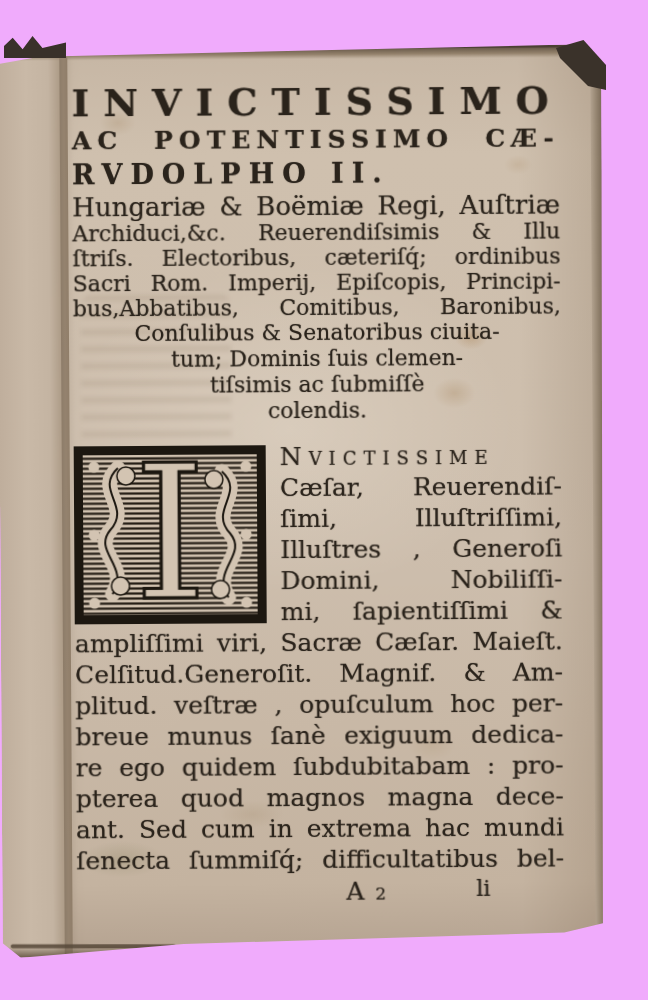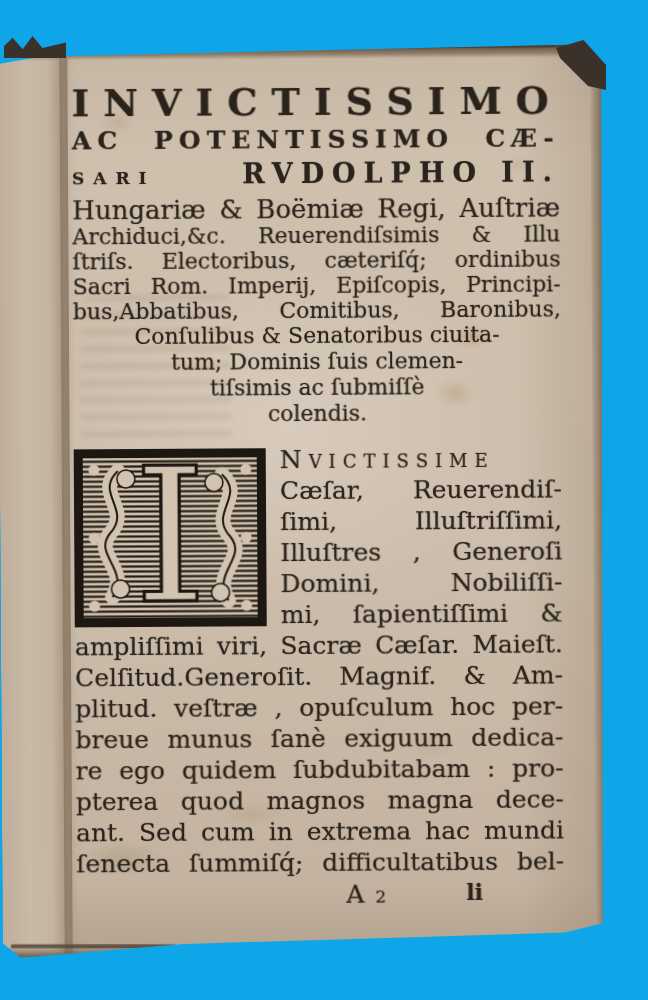--- a/index.html
+++ b/index.html
@@ -1,18 +1,18 @@
 <!DOCTYPE html>
 <html><head>
 <meta charset="utf-8">
 <style>
   html,body{margin:0;padding:0;}
   .scene{
     position:relative; width:648px; height:1000px;
-    background:#0ea5e9; overflow:hidden;
+    background:#f0abfc; overflow:hidden;
     font-family:"DejaVu Serif", serif; color:#2a231b;
   }
   
   .book{
     position:absolute; left:0; top:46px; width:604px; height:910px;
     background:
       linear-gradient(90deg, rgba(120,98,74,.18), rgba(120,98,74,0) 14%, rgba(120,98,74,0) 86%, rgba(120,98,74,.22)),
       linear-gradient(180deg, #c6b6a4, #cfc0ae 12%, #cdbead 55%, #c4b3a0 92%, #b4a290),
       #cbbcaa;
     clip-path:polygon(0% 1.8%, 7% 1%, 96.5% 0%, 100% 2.2%, 99.4% 96.6%, 93% 97.6%, 30% 98.6%, 3% 100%, 0% 98.4%);
@@ -84,41 +84,40 @@
   .h3 .rud{ font-size:27px; letter-spacing:8px; }
   .d0{ font-size:26px; line-height:28px; }
   .dj{ font-size:22px; line-height:25px; }
   .dc{ font-size:22px; line-height:26px; text-align:center; }
   .para{ margin-top:17px; font-size:25px; line-height:31px; }
   .dropcap{ float:left; width:192px; height:178px; margin:4px 14px 0 0; }
   .opening{ font-variant:small-caps; letter-spacing:7px; font-size:25px; }
   .sigline{ position:relative; height:34px; margin-top:2px; }
   .sig{ position:absolute; left:270px; font-size:25px; font-weight:normal; }
   .sig-num{ font-size:17px; margin-left:11px; }
-  .catch{ position:absolute; left:390px; font-size:22px;font-weight:bold; }
+  .catch{ position:absolute; left:400px; font-size:22px; }
 </style>
 </head>
 <body>
 
 <div class="scene">
   <div class="book">
     <div class="gutter"></div>
     <div class="fold"></div>
     <div class="fore-edge"></div>
     <div class="top-edge"></div>
     <div class="bottom-edge"></div>
     <div class="bottom-line"></div>
     <div class="stains"></div>
     <div class="ghost-text"></div>
 
     <div class="content">
       <div class="h1">INVICTISSIMO</div>
       <div class="h2 just">AC POTENTISSIMO CÆ-</div>
       <div class="h3">
-        <span class="sari">SARI</span>
         <span class="rud">RVDOLPHO II.</span>
       </div>
 
       <div class="d0 just">Hungariæ &amp; Boëmiæ Regi, Auſtriæ</div>
       <div class="dj just">Archiduci,&amp;c. Reuerendiſsimis &amp; Illu</div>
       <div class="dj just">ſtriſs. Electoribus, cæteriſq́; ordinibus</div>
       <div class="dj just">Sacri Rom. Imperij, Epiſcopis, Principi-</div>
       <div class="dj just">bus,Abbatibus, Comitibus, Baronibus,</div>
       <div class="dc">Conſulibus &amp; Senatoribus ciuita-</div>
       <div class="dc">tum; Dominis ſuis clemen-</div>

